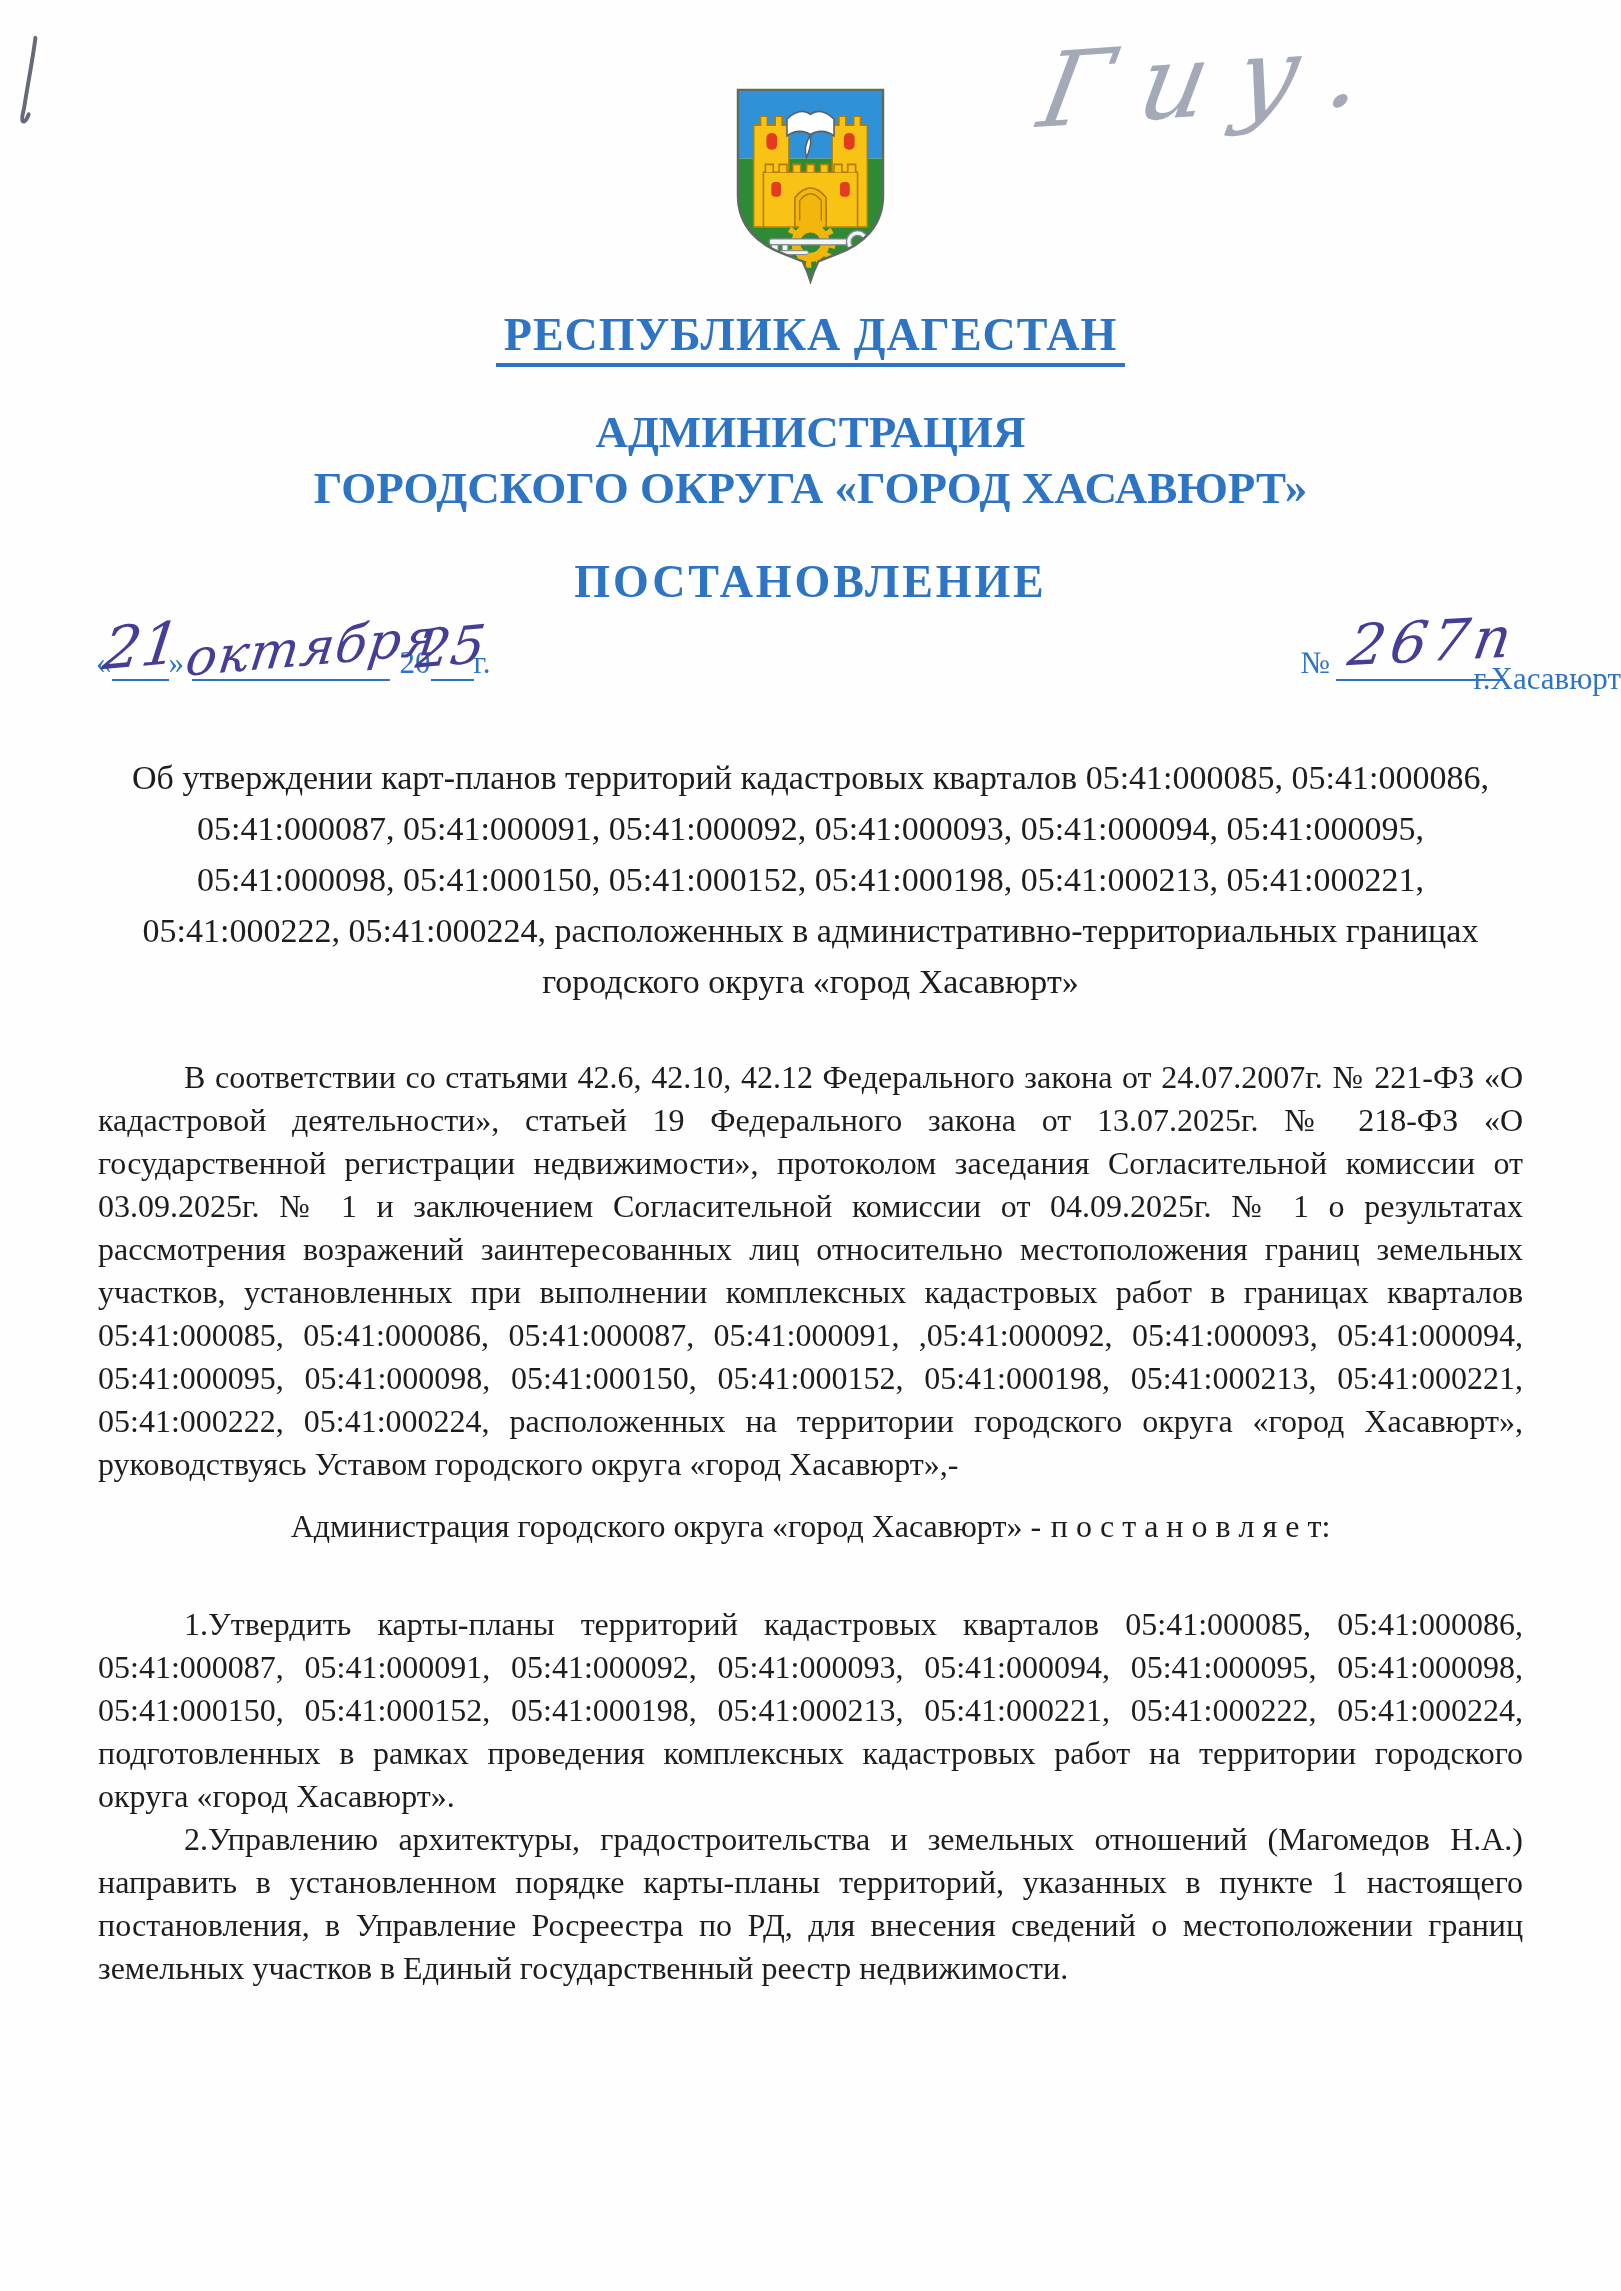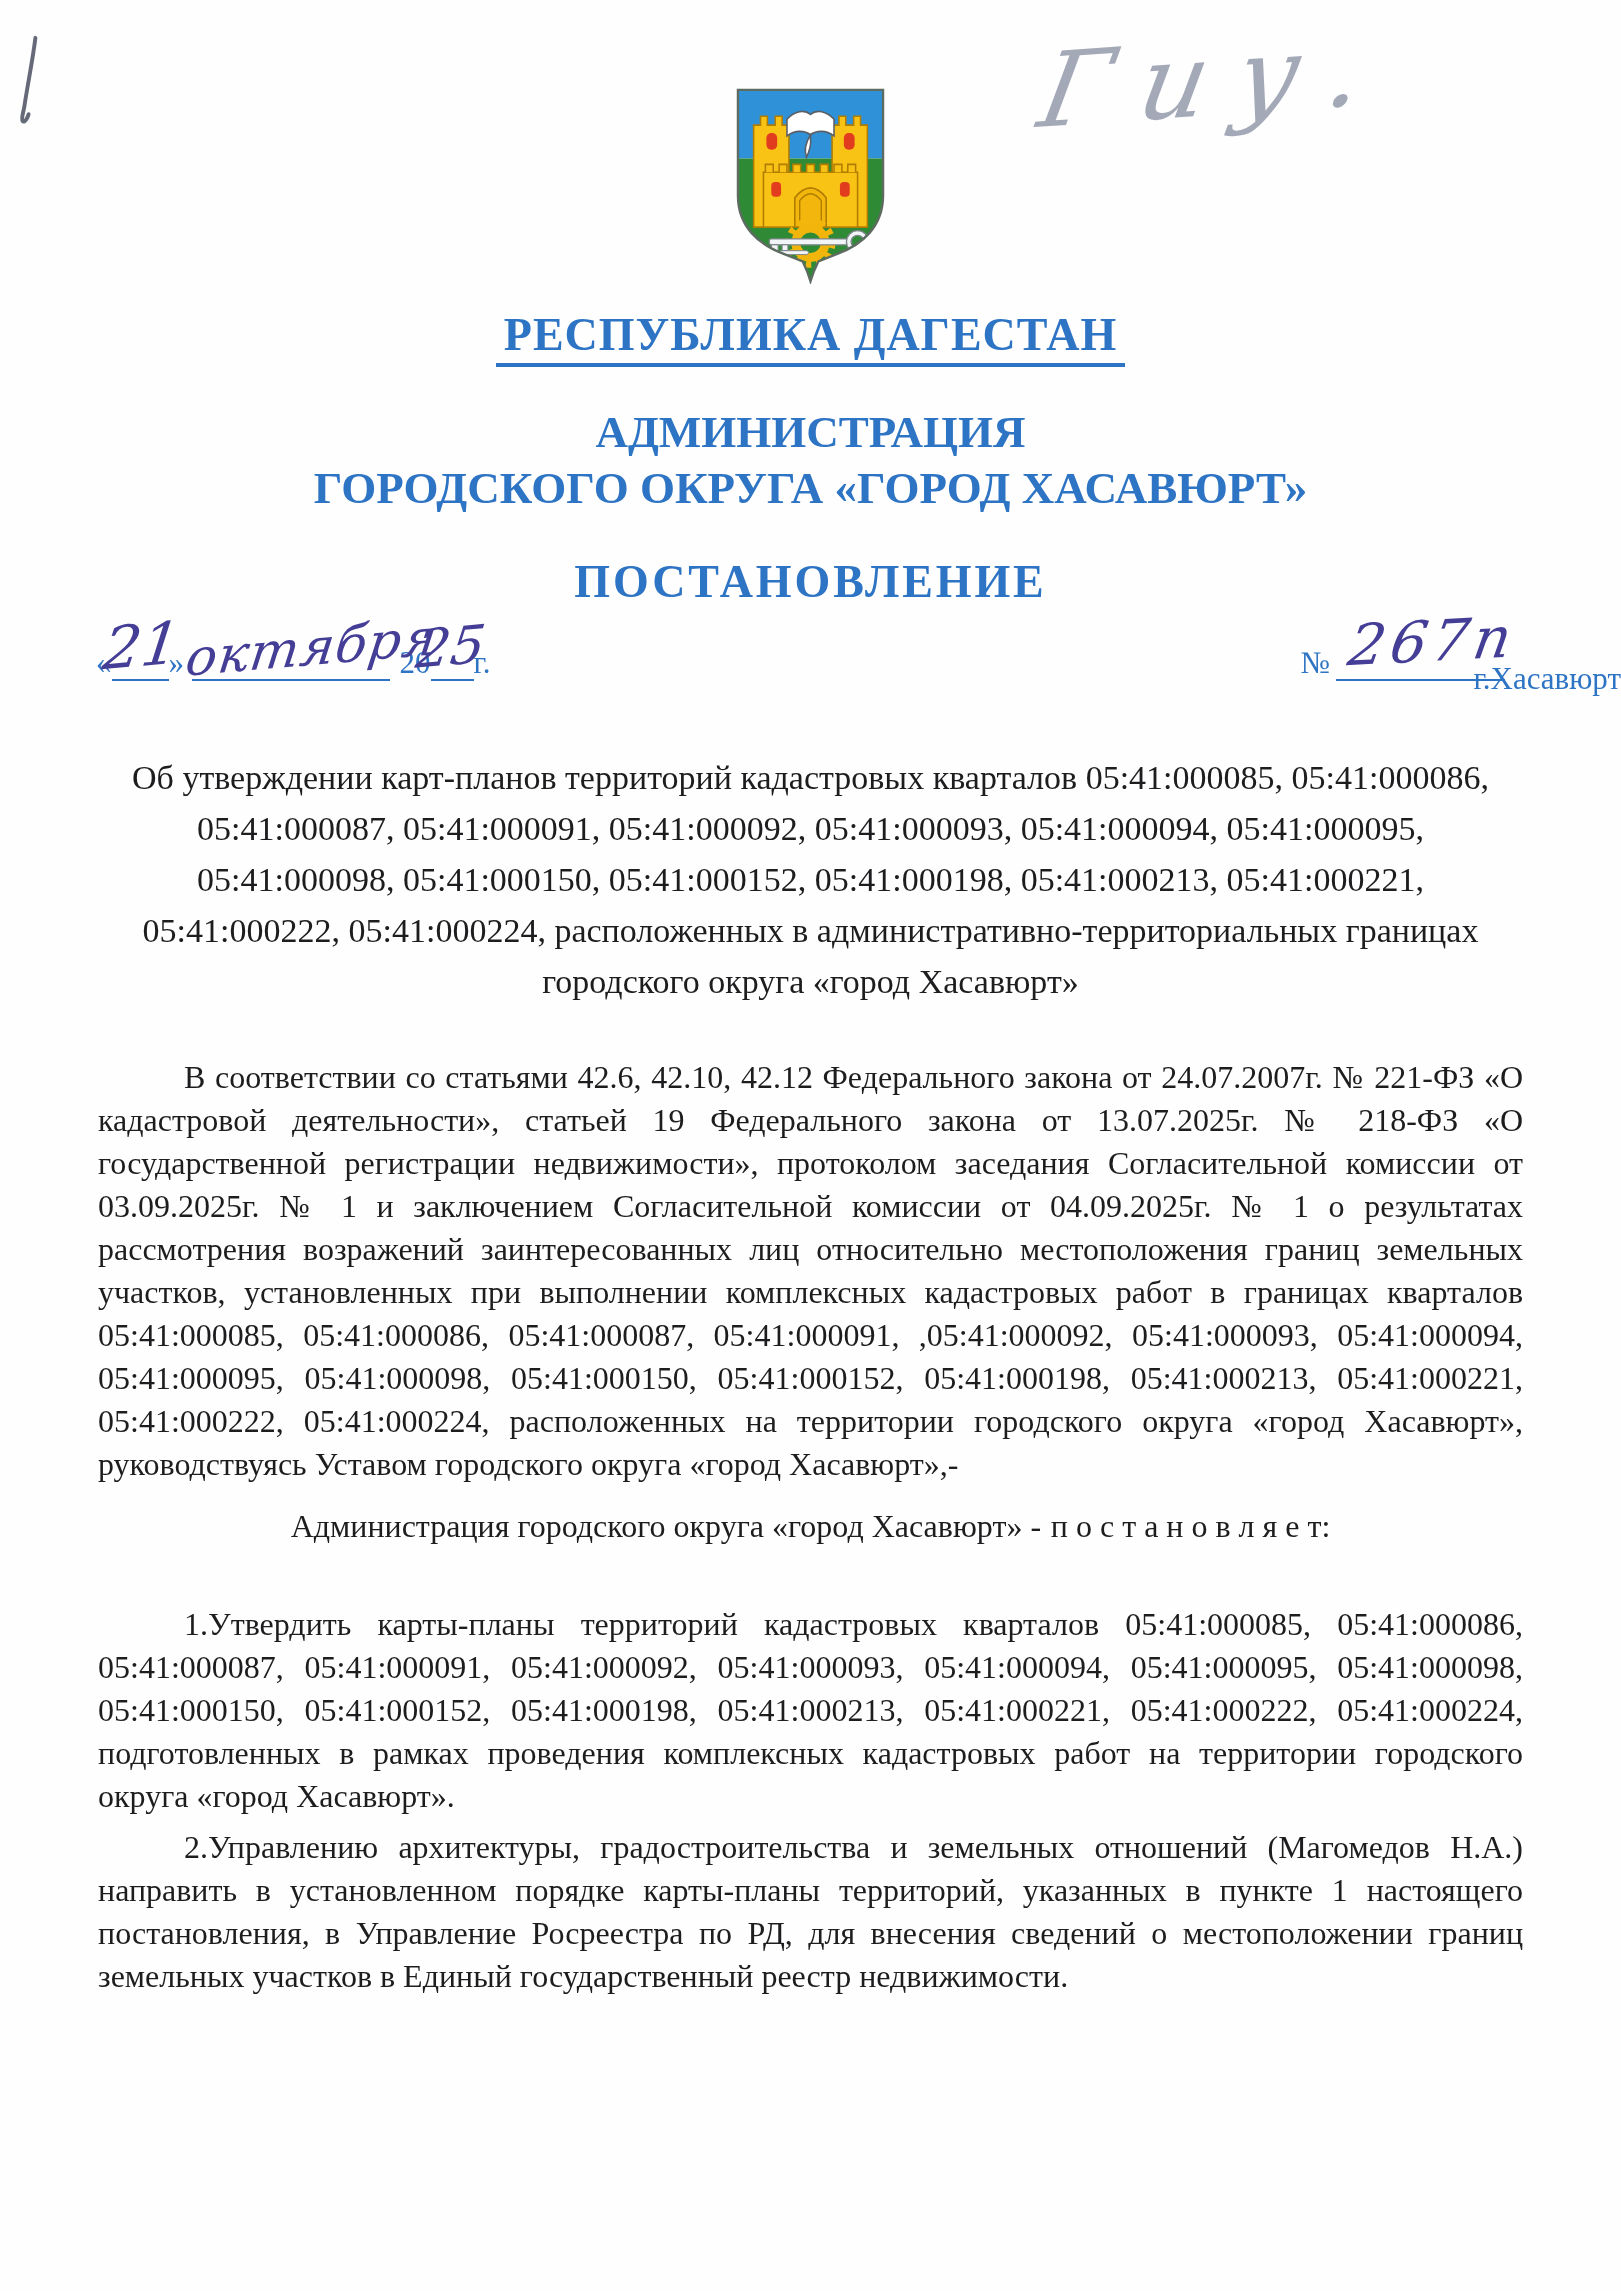--- a/index.html
+++ b/index.html
@@ -62,21 +62,21 @@
   
   .title{margin:63px auto 0;width:1409px;text-align:center;
          font-weight:normal;font-size:34px;line-height:51px;}
   .body-text{margin:0 98px;}
   .para{font-size:32px;line-height:43px;text-align:justify;
         text-indent:86px;margin:0;}
   .p1{margin-top:49px;}
   .resolves{margin-top:19.6px;text-align:center;font-size:32px;line-height:43px;}
   .resolves .bold-spaced{font-weight:normal;margin-left:9.8px;}
   .item1{margin-top:55px;}
-  .item2{margin-top:8px;}
+  .item2{margin-top:0;}
 </style>
 </head>
 <body>
 
 <div class="page">
 
   <svg class="pen-stroke" width="49" height="108" viewBox="0 0 50 110">
     <path d="M28,14 C25,38 20,62 17,82 C16,90 13,96 15,99 C17,101 20,96 21,92" fill="none" stroke="#4a4f60" stroke-width="4" stroke-linecap="round" opacity="0.85"></path>
   </svg>
 

